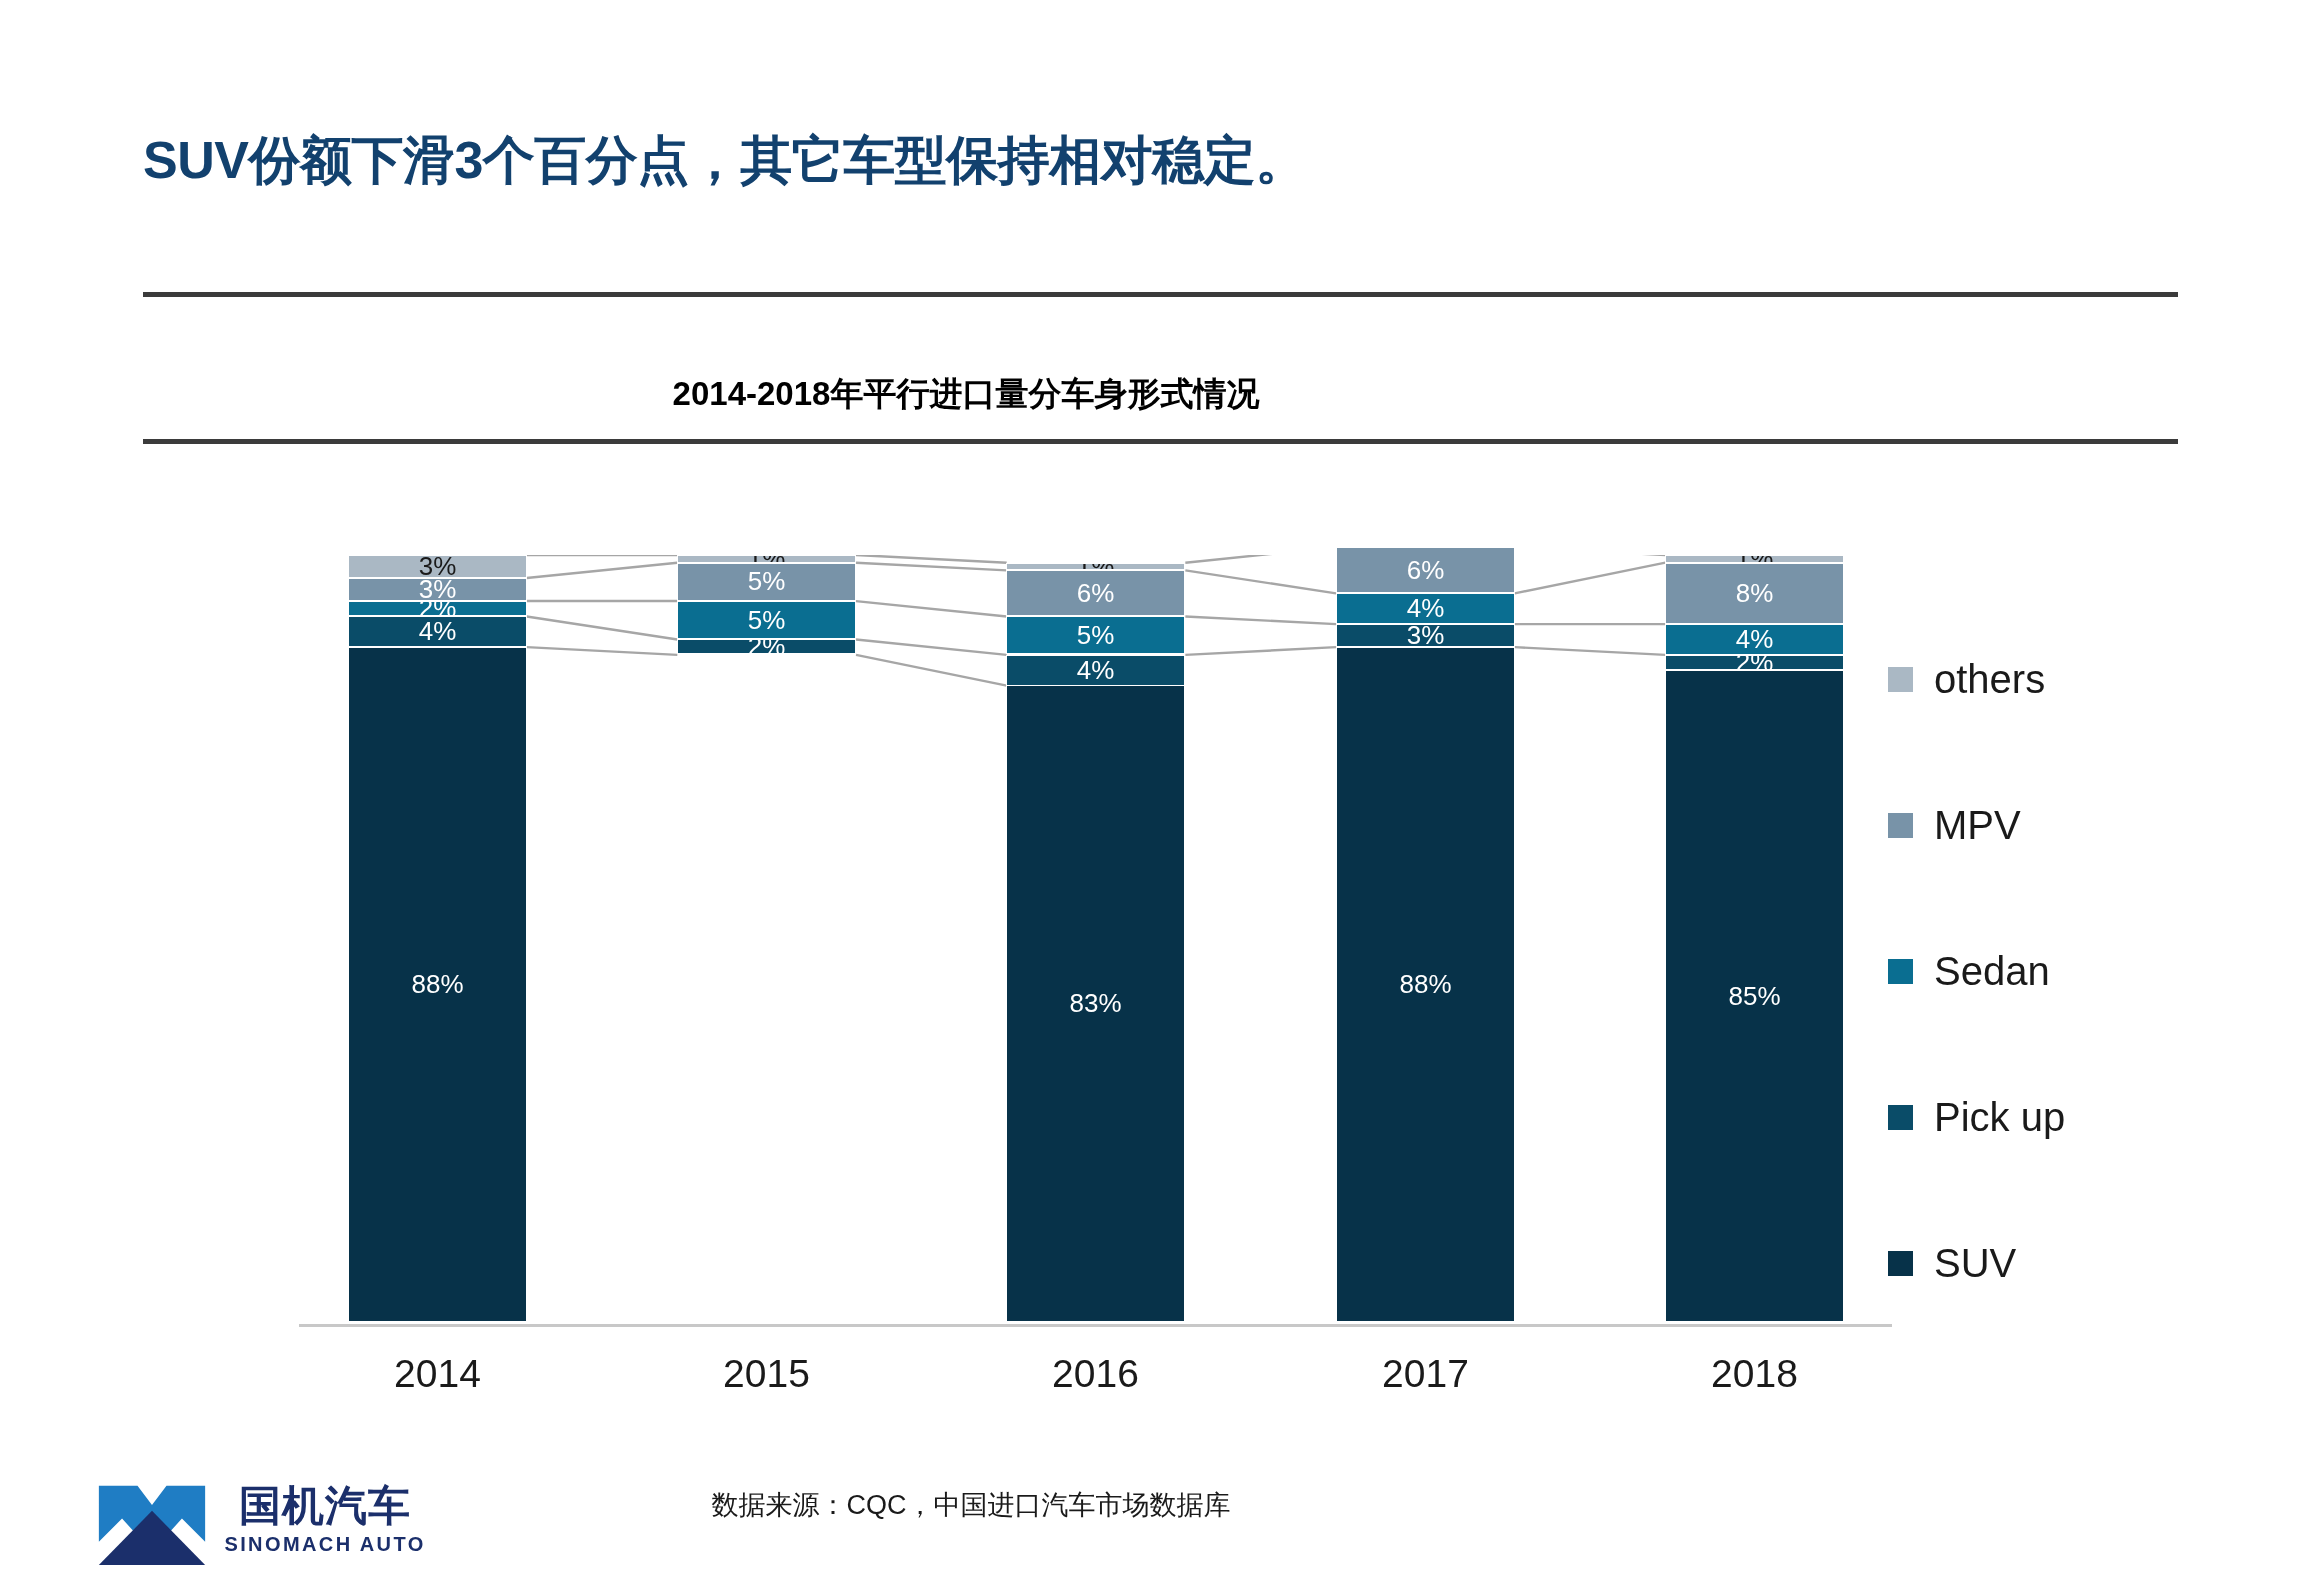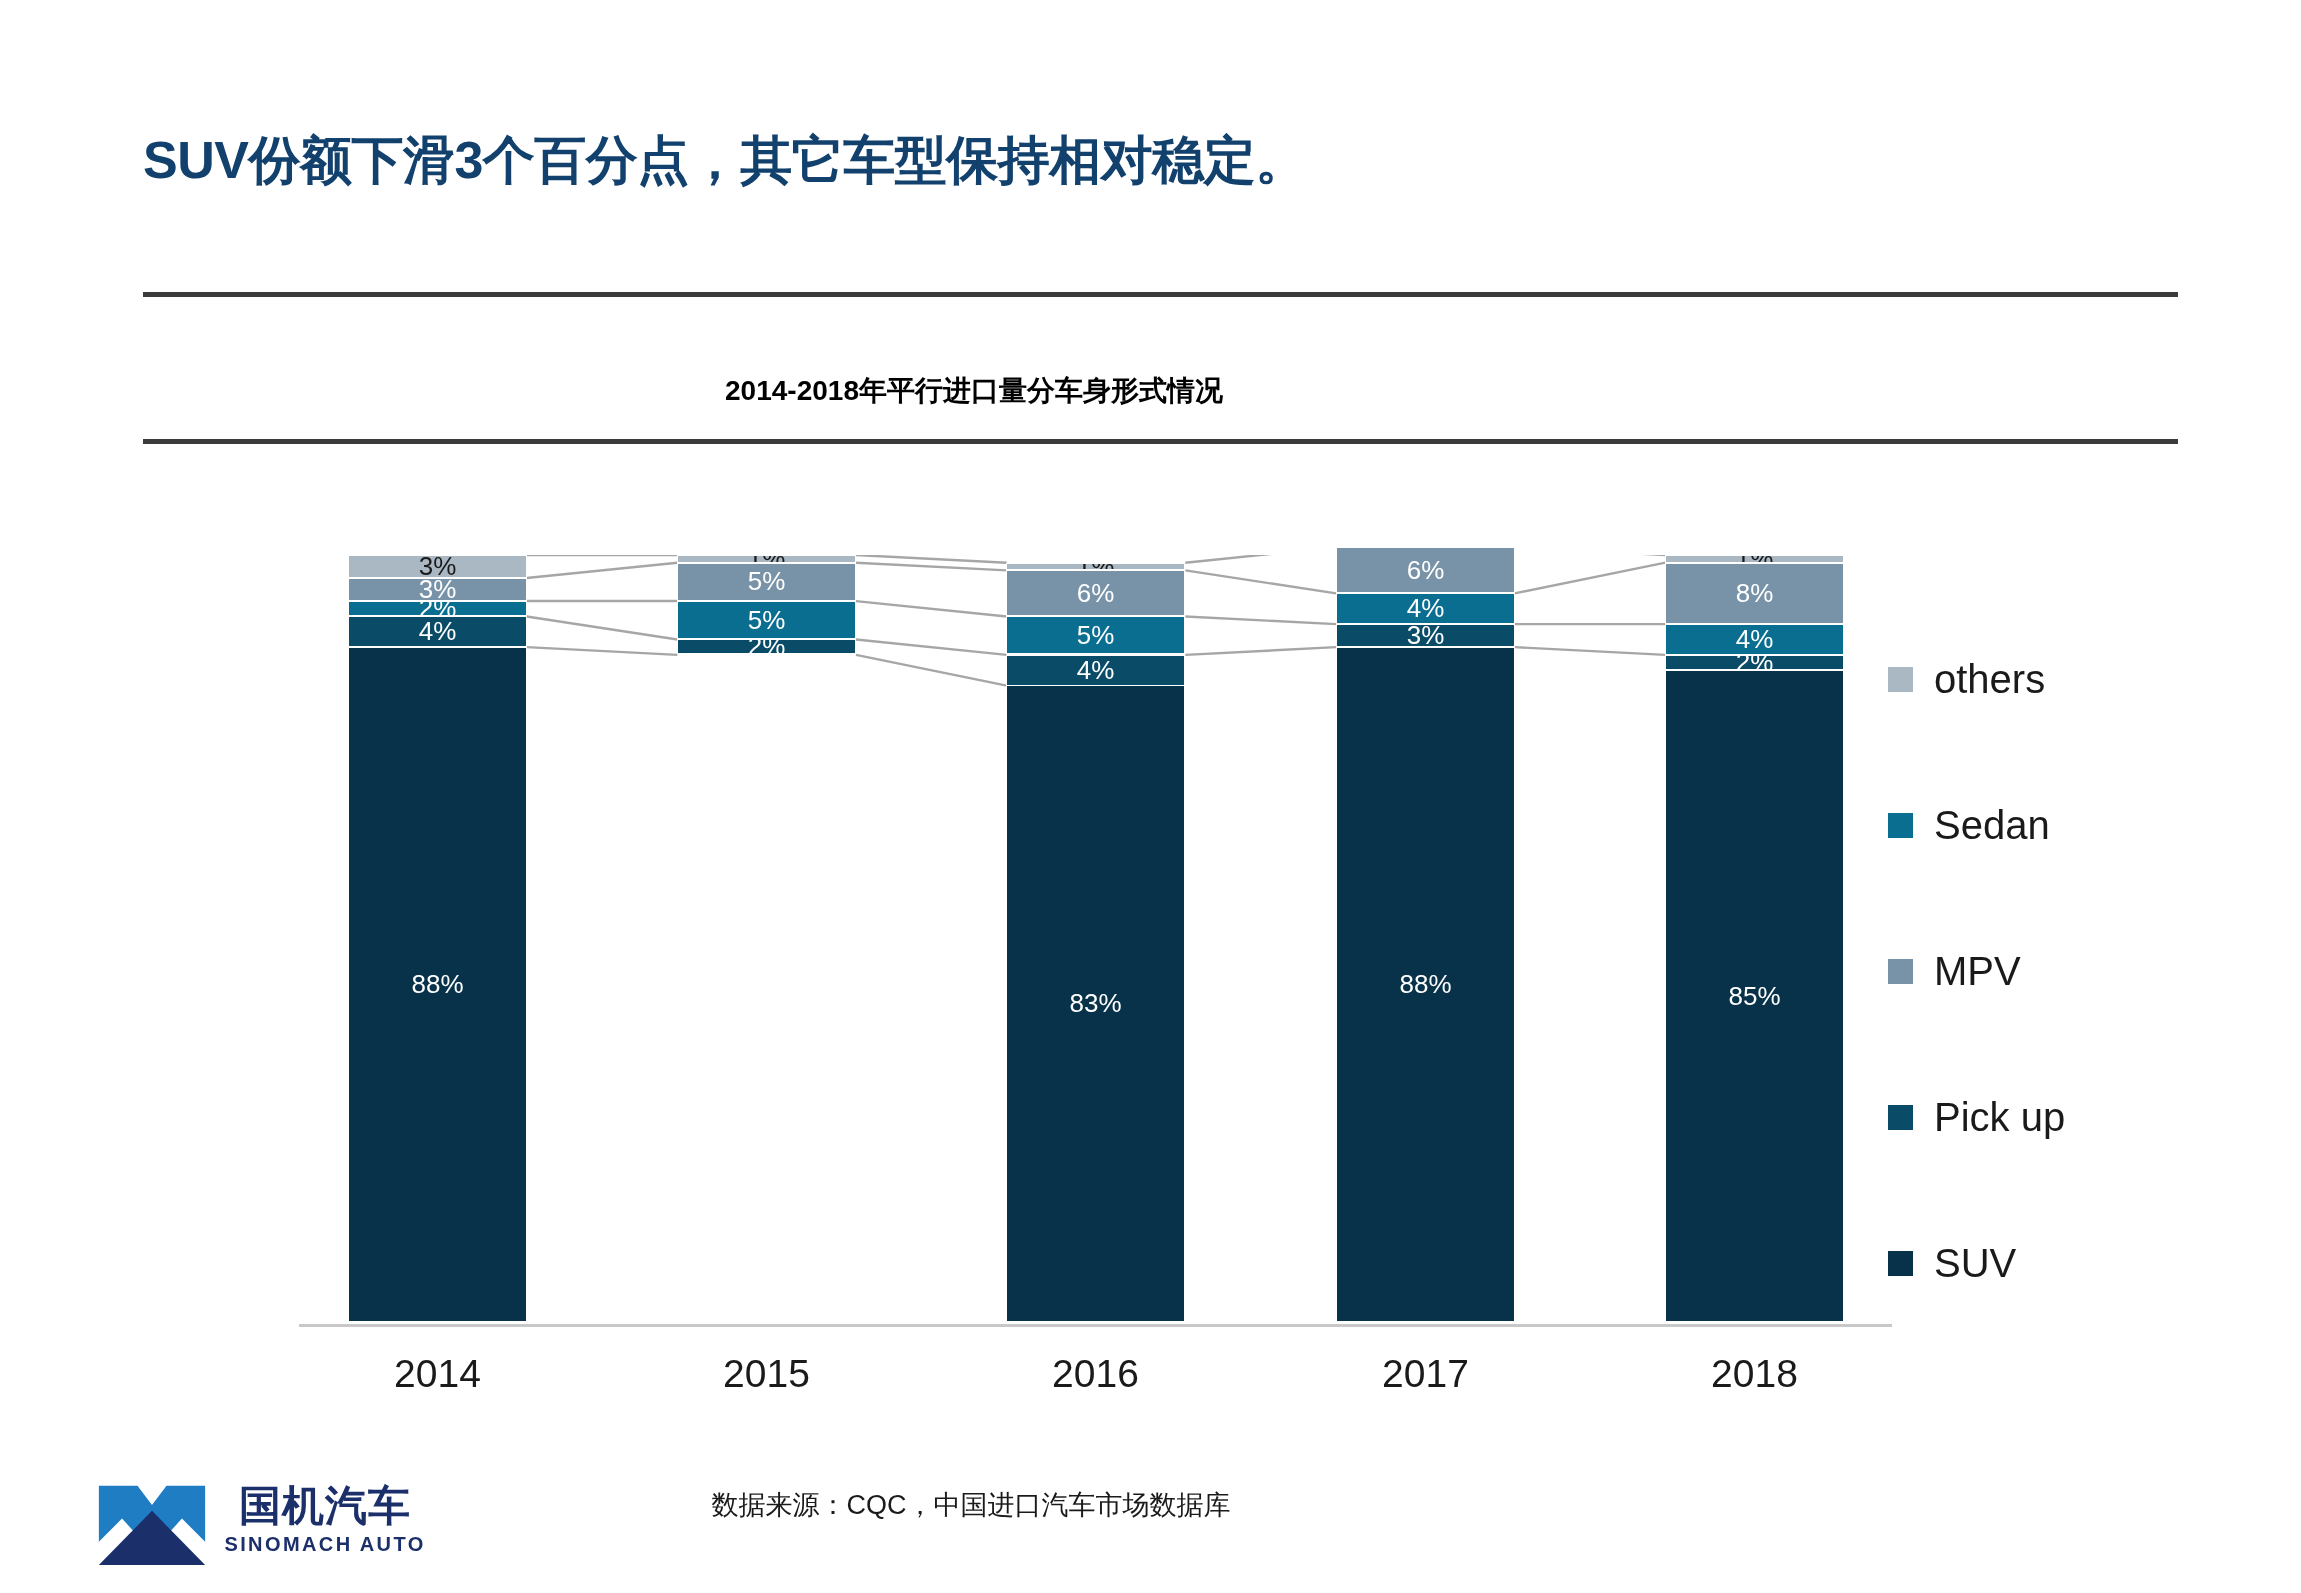--- a/index.html
+++ b/index.html
@@ -29,24 +29,23 @@
     left:143px; top:292px;
     width:2035px; height:4.8px;
     background:#3b3b3b;
   }
 
   
   #chart-subtitle{
     position:absolute;
     left:0; top:372px; width:1932px;
     text-align:center;
-    font-size:28px;
+    font-size:33px;
     font-weight:bold;
     color:#000000;
-    padding-left:8px;
   }
   #subtitle-rule{
     position:absolute;
     left:143px; top:439px;
     width:2035px; height:4.8px;
     background:#3b3b3b;
   }
 
   
   #chart{
@@ -277,26 +276,26 @@
     <div class="xlabel" style="left: 988px;">2017</div>
     <div class="xlabel" style="left: 1317px;">2018</div>
   </div>
 
 <div id="legend">
     <div class="legend-item">
       <div class="legend-swatch" style="background: rgb(170, 184, 196);"></div>
       <div class="legend-label">others</div>
     </div>
     <div class="legend-item">
+      <div class="legend-swatch" style="background: rgb(120, 147, 168);"></div>
+      <div class="legend-label">MPV</div>
+    </div>
+    <div class="legend-item">
       <div class="legend-swatch" style="background: rgb(10, 110, 145);"></div>
       <div class="legend-label">Sedan</div>
-    </div>
-    <div class="legend-item">
-      <div class="legend-swatch" style="background: rgb(120, 147, 168);"></div>
-      <div class="legend-label">MPV</div>
     </div>
     <div class="legend-item">
       <div class="legend-swatch" style="background: rgb(10, 76, 104);"></div>
       <div class="legend-label">Pick up</div>
     </div>
     <div class="legend-item">
       <div class="legend-swatch" style="background: rgb(7, 50, 73);"></div>
       <div class="legend-label">SUV</div>
     </div>
   </div>

